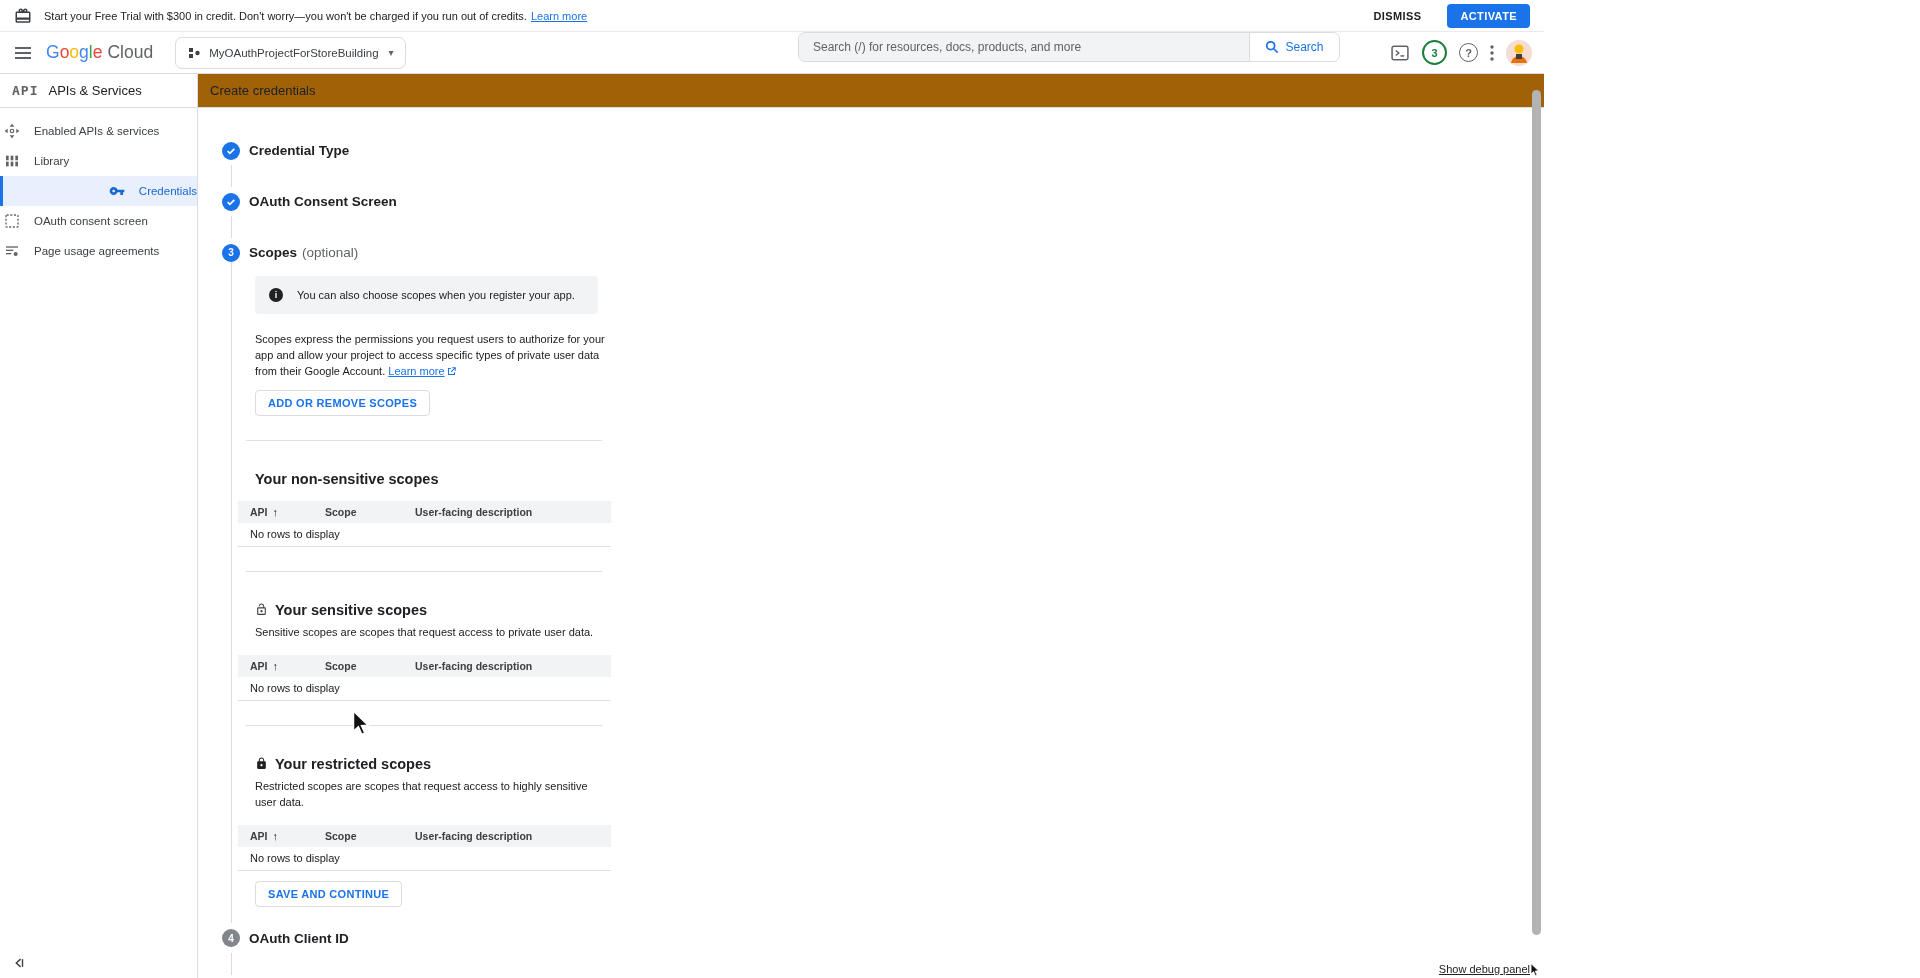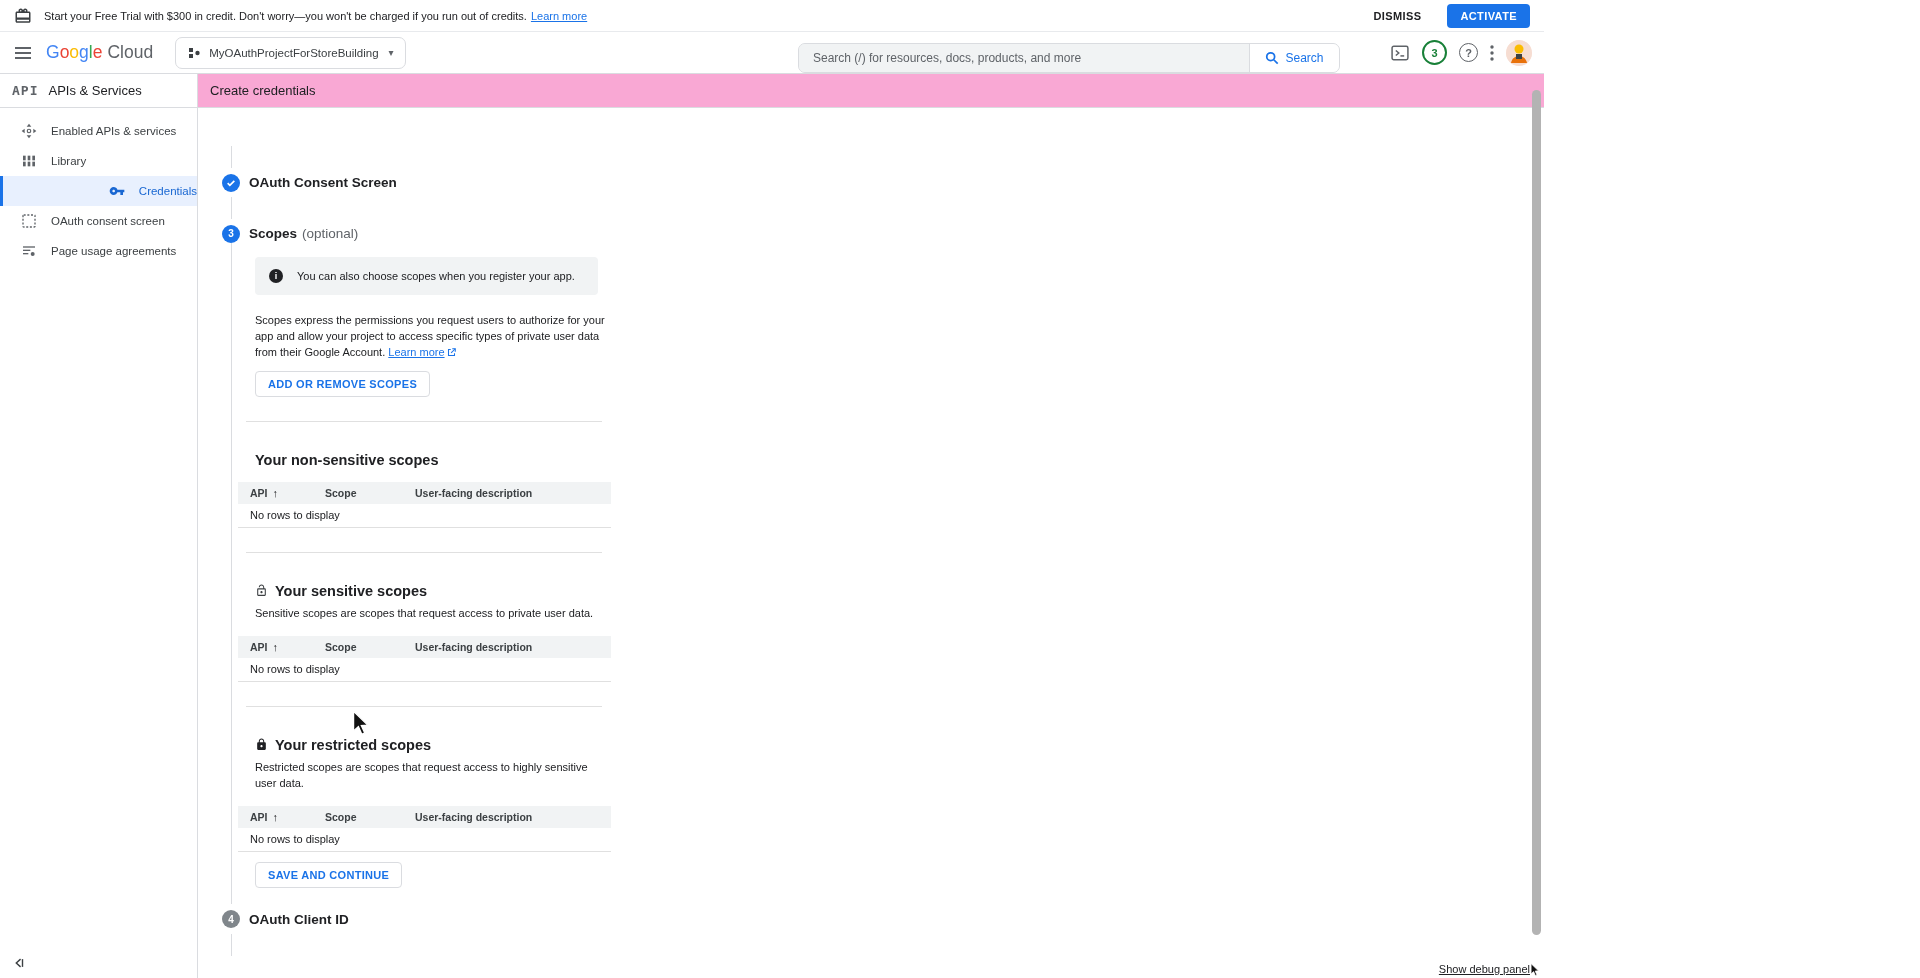--- a/index.html
+++ b/index.html
@@ -1,16 +1,16 @@
 <!DOCTYPE html>
 <html><head>
 <meta charset="utf-8">
 <style>
   html,body{margin:0;padding:0;background:#fff;}
-  .screen{position:relative;width:1544px;height:978px;background:#f9a8d4;overflow:hidden;
+  .screen{position:relative;width:1544px;height:978px;background:#a16207;overflow:hidden;
           font-family:"Liberation Sans",sans-serif;color:#202124;}
   svg{display:block;}
 
   
   .trial-banner{position:absolute;top:0;left:0;right:0;height:32px;display:flex;align-items:center;
                 padding:0 14px;border-bottom:1px solid #e8eaed;background:#fff;box-sizing:border-box;}
   .banner-text{font-size:11px;color:#202124;margin-left:12px;white-space:nowrap;}
   .banner-link{font-size:11px;color:#1a73e8;text-decoration:underline;margin-left:4px;cursor:pointer;}
   .banner-actions{margin-left:auto;display:flex;align-items:center;gap:20px;}
   .dismiss-btn{font-size:11px;font-weight:700;letter-spacing:.4px;color:#202124;background:none;border:none;cursor:pointer;}
@@ -27,21 +27,21 @@
   .logo-google span:nth-child(2){color:#EA4335;}
   .logo-google span:nth-child(3){color:#FBBC04;}
   .logo-google span:nth-child(4){color:#4285F4;}
   .logo-google span:nth-child(5){color:#34A853;}
   .logo-google span:nth-child(6){color:#EA4335;}
   .logo-cloud{color:#5f6368;margin-left:5px;}
   .project-pill{margin-left:22px;display:flex;align-items:center;gap:8px;border:1px solid #dadce0;
                 border-radius:7px;height:30px;padding:0 11px;font-size:11.5px;color:#3c4043;cursor:pointer;background:#fff;}
   .caret{color:#5f6368;font-size:10px;margin-left:2px;}
 
-  .search-control{position:absolute;left:798px;top:11px;width:542px;height:30px;border:1px solid #dadce0;
+  .search-control{position:absolute;left:798px;top:0;width:542px;height:30px;border:1px solid #dadce0;
                   border-radius:7px;display:flex;overflow:hidden;box-sizing:border-box;background:#f1f3f4;}
   .search-input{flex:1;background:#f1f3f4;border:none;outline:none;padding:0 14px;font-size:12px;
                 font-family:"Liberation Sans",sans-serif;color:#5f6368;}
   .search-input::placeholder{color:#5f6368;opacity:1;}
   .search-btn{width:90px;background:#fff;border:none;border-left:1px solid #dadce0;display:flex;align-items:center;
               justify-content:center;gap:6px;color:#1a73e8;font-size:12px;font-weight:400;cursor:pointer;}
 
   .header-icons{position:absolute;right:12px;top:0;height:41px;display:flex;align-items:center;gap:12px;}
   .icon-btn{cursor:pointer;display:flex;align-items:center;justify-content:center;}
   .count-badge{width:21px;height:21px;border-radius:50%;border:2px solid #188038;color:#188038;
@@ -50,21 +50,21 @@
                font-size:11px;font-weight:700;display:flex;align-items:center;justify-content:center;}
   .avatar{width:26px;height:26px;border-radius:50%;overflow:hidden;background:#f8e3d9;}
 
   
   .sidebar{position:absolute;top:74px;left:0;width:198px;bottom:0;border-right:1px solid #dadce0;
            background:#fff;box-sizing:border-box;}
   .sidebar-header{height:34px;display:flex;align-items:center;padding:0 12px;border-bottom:1px solid #dadce0;gap:10px;box-sizing:border-box;}
   .api-glyph{font-family:"DejaVu Sans Mono",monospace;font-weight:700;font-size:13px;letter-spacing:1px;color:#5f6368;}
   .sidebar-title{font-size:13px;color:#202124;}
   .nav{padding-top:8px;}
-  .nav-item{position:relative;height:30px;display:flex;align-items:center;padding-left:21px;gap:14px;
+  .nav-item{position:relative;height:30px;display:flex;align-items:center;padding-left:4px;gap:14px;
             font-size:11.5px;color:#3c4043;cursor:pointer;}
   .nav-item.active{background:#e8f0fe;color:#1967d2;justify-content:flex-end;}
   .nav-item.active::before{content:"";position:absolute;left:0;top:0;bottom:0;width:3px;background:#1a73e8;}
 
   
   .content-toolbar{position:absolute;top:74px;left:198px;right:0;height:34px;border-bottom:1px solid #dadce0;
                    display:flex;align-items:center;padding-left:12px;font-size:13px;color:#202124;box-sizing:border-box;}
   .main-scroll{position:absolute;top:108px;left:198px;right:0;bottom:0;background:#fff;overflow:hidden;}
   .stepper{padding:33px 0 0 24px;}
   .step-row{display:flex;align-items:center;height:19px;cursor:pointer;}
@@ -256,20 +256,28 @@
     </nav>
   </aside>
 
   <div class="content-toolbar">
     <span>Create credentials</span>
   </div>
 
   <div class="main-scroll">
     <div class="stepper">
 
+      <div class="step-row">
+        <span class="step-circle">
+          <svg width="10" height="10" viewBox="0 0 12 12" fill="none" stroke="#fff" stroke-width="2">
+              <path d="M2 6.2l2.6 2.6L10 3.4"></path>
+            </svg>
+        </span>
+        <span class="step-label">Credential Type</span>
+      </div>
       <div class="step-gap"></div>
 
       <div class="step-row">
         <span class="step-circle">
           <svg width="10" height="10" viewBox="0 0 12 12" fill="none" stroke="#fff" stroke-width="2">
               <path d="M2 6.2l2.6 2.6L10 3.4"></path>
             </svg>
         </span>
         <span class="step-label">OAuth Consent Screen</span>
       </div>

